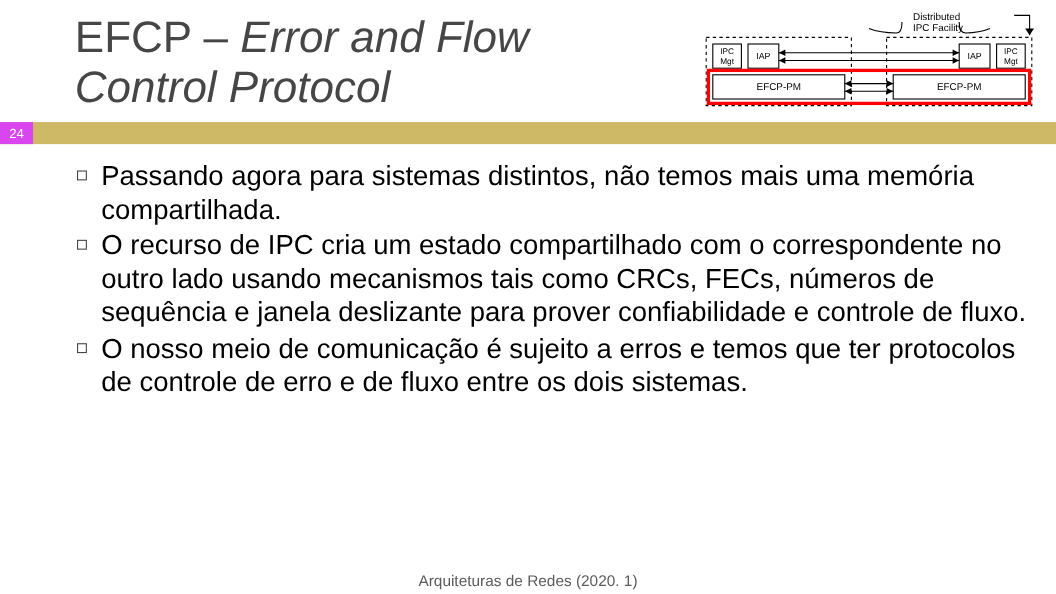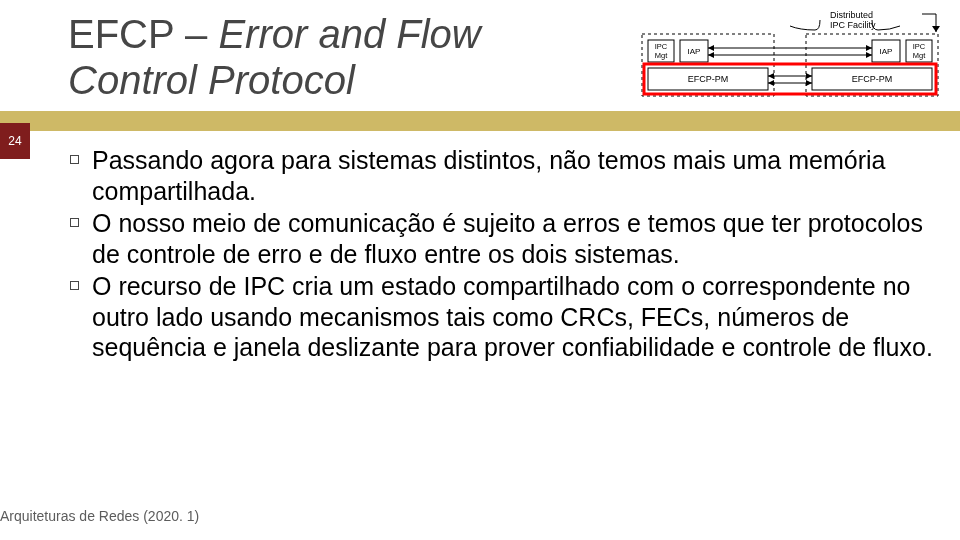--- a/index.html
+++ b/index.html
@@ -44,24 +44,24 @@
   .tan-strip {
     width: 100%;
     height: 20px;
     background: #ceb966;
     position: relative;
     margin-top: 8px;
   }
   .pagenum {
     position: absolute;
     left: 0;
-    top: 12px;
-    height: 36px;
+    top: 0;
+    height: 20px;
     width: 30px;
-    background: #7f1d1d;
+    background: #d946ef;
     color: #fff;
     font-size: 12px;
     display: flex;
     align-items: center;
     justify-content: center;
   }
   .content {
     padding: 14px 8px 0 70px;
   }
   ul.bullets {
@@ -84,23 +84,23 @@
     top: 10px;
     width: 9px;
     height: 9px;
     border: 1.6px solid #464646;
     box-sizing: border-box;
     background: #fff;
   }
   .ital { font-style: italic; }
   .footer {
     position: absolute;
-    bottom: 16px;
+    bottom: 4px;
     width: 100%;
-    text-align: left;
+    text-align: center;
     font-size: 14px;
     color: #5c5c5c;
     margin-top: 25px;
   }
 </style>
 </head>
 <body>
 
 <div class="slide">
 
@@ -160,19 +160,19 @@
     </div>
   </div>
 
   <div class="tan-strip">
     <div class="pagenum">24</div>
   </div>
 
   <div class="content">
     <ul class="bullets">
       <li>Passando agora para sistemas distintos, não temos mais uma memória compartilhada.</li>
+      <li>O recurso de IPC cria um estado compartilhado com o correspondente no outro lado usando mecanismos tais como CRCs, FECs, números de sequência e janela deslizante para prover confiabilidade e controle de fluxo.</li>
       <li>O nosso meio de comunicação é sujeito a erros e temos que ter protocolos de controle de erro e de fluxo entre os dois sistemas.</li>
-      <li>O recurso de IPC cria um estado compartilhado com o correspondente no outro lado usando mecanismos tais como CRCs, FECs, números de sequência e janela deslizante para prover confiabilidade e controle de fluxo.</li>
     </ul>
   </div>
 
   <div class="footer">Arquiteturas de Redes (2020. 1)</div>
 </div>
 
 </body></html>

